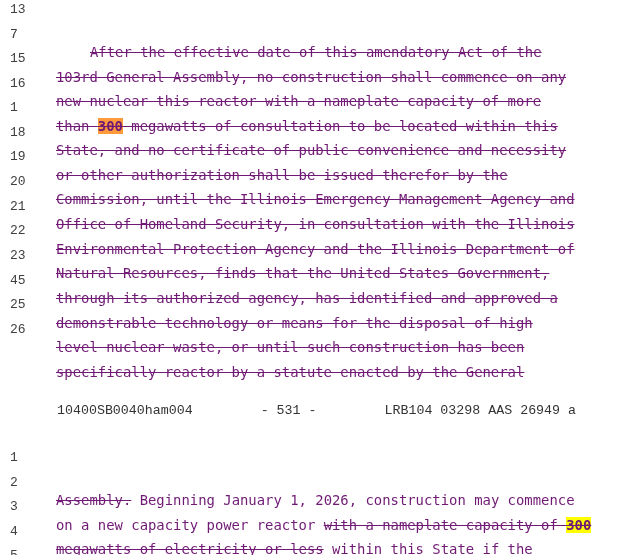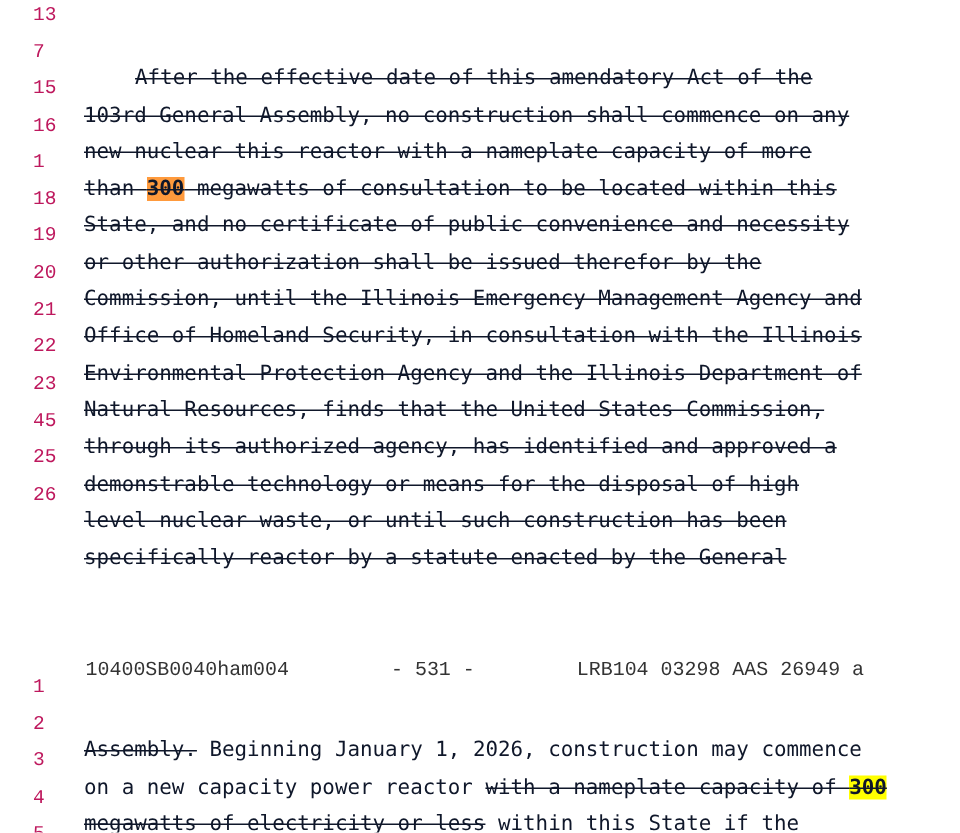--- a/index.html
+++ b/index.html
@@ -1,37 +1,36 @@
 <!DOCTYPE html>
 <html><head>
   <meta charset="utf-8">
   <style>
     html, body { margin: 0; padding: 0; background: #ffffff; }
     body { width: 640px; height: 555px; overflow: hidden; position: relative; }
     .page { position: absolute; left: 0; top: 0; width: 640px; }
     .line { position: absolute; left: 0; height: 22px; white-space: pre; }
     .ln {
-      position: absolute; left: 22px; width: 24px;
+      position: absolute; left: 10px; width: 24px;
       font-family: "Liberation Mono", "DejaVu Sans Mono", monospace;
-      font-size: 13px; color: #be185d; top: -6px;
+      font-size: 13px; color: #404040; top: -6px;
     }
     .txt {
       position: absolute; left: 56px;
       font-family: "DejaVu Sans Mono", monospace;
-      font-size: 13.9px; color: #0f172a; letter-spacing: 0;
+      font-size: 13.9px; color: #701a75; letter-spacing: 0;
     }
     .indent { padding-left: 34px; }
     .strike { text-decoration: line-through; text-decoration-thickness: 1px; }
     .hl-orange { background: #ff9a3c; font-weight: bold; }
     .hl-yellow { background: #ffff00; font-weight: bold; }
     .footer {
       position: absolute; top: 403px; left: 57px;
       font-family: "Liberation Mono", monospace; font-size: 13.3px; color: #333;
       white-space: pre;
-      margin-top: 36px;
     }
   </style>
 </head>
 <body>
 
 <div class="page">
 
   <div class="line" style="top:8px">
     <span class="ln">13</span>
     <span class="txt strike indent">After the effective date of this amendatory Act of the</span>
@@ -63,21 +62,21 @@
   <div class="line" style="top:180px">
     <span class="ln">20</span>
     <span class="txt strike">Office of Homeland Security, in consultation with the Illinois</span>
   </div>
   <div class="line" style="top:205px">
     <span class="ln">21</span>
     <span class="txt strike">Environmental Protection Agency and the Illinois Department of</span>
   </div>
   <div class="line" style="top:229px">
     <span class="ln">22</span>
-    <span class="txt strike">Natural Resources, finds that the United States Commission,</span>
+    <span class="txt strike">Natural Resources, finds that the United States Government,</span>
   </div>
   <div class="line" style="top:254px">
     <span class="ln">23</span>
     <span class="txt strike">through its authorized agency, has identified and approved a</span>
   </div>
   <div class="line" style="top:279px">
     <span class="ln">45</span>
     <span class="txt strike">demonstrable technology or means for the disposal of high</span>
   </div>
   <div class="line" style="top:303px">

